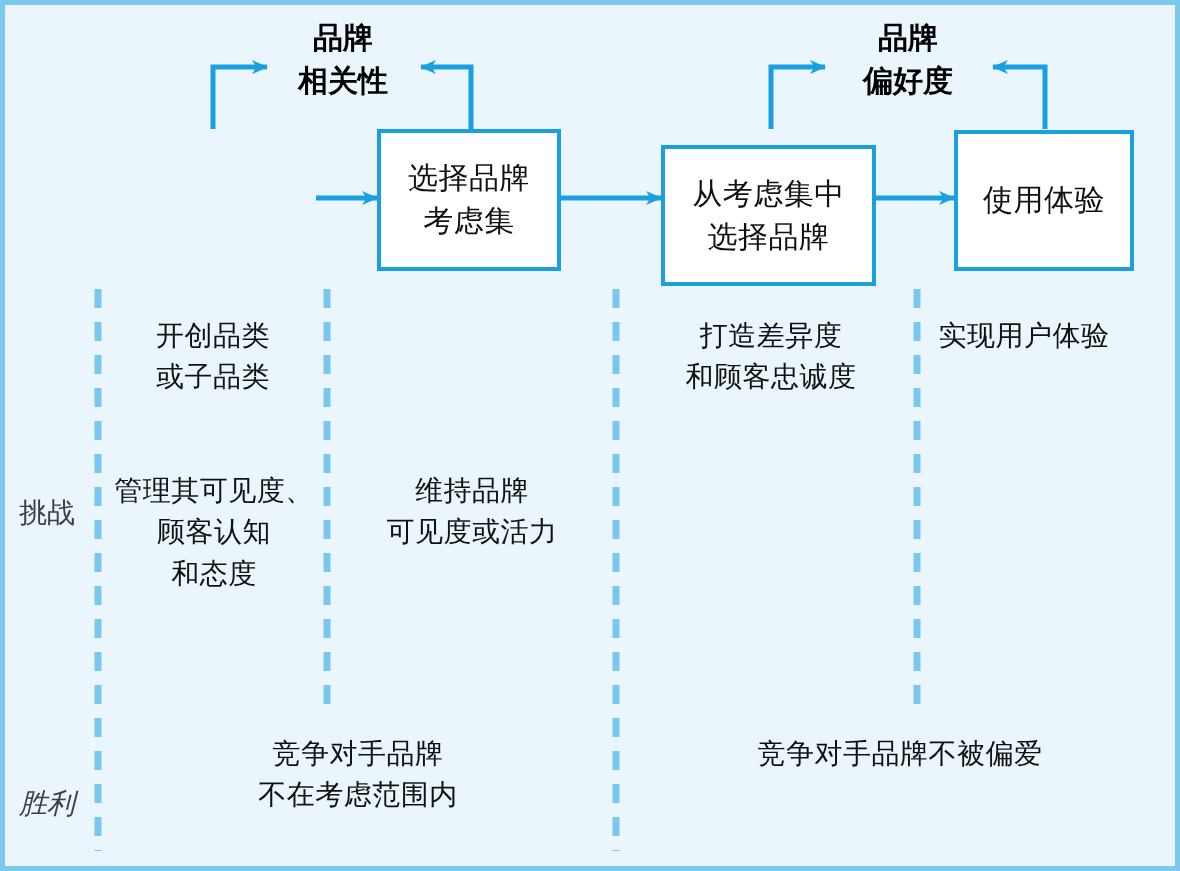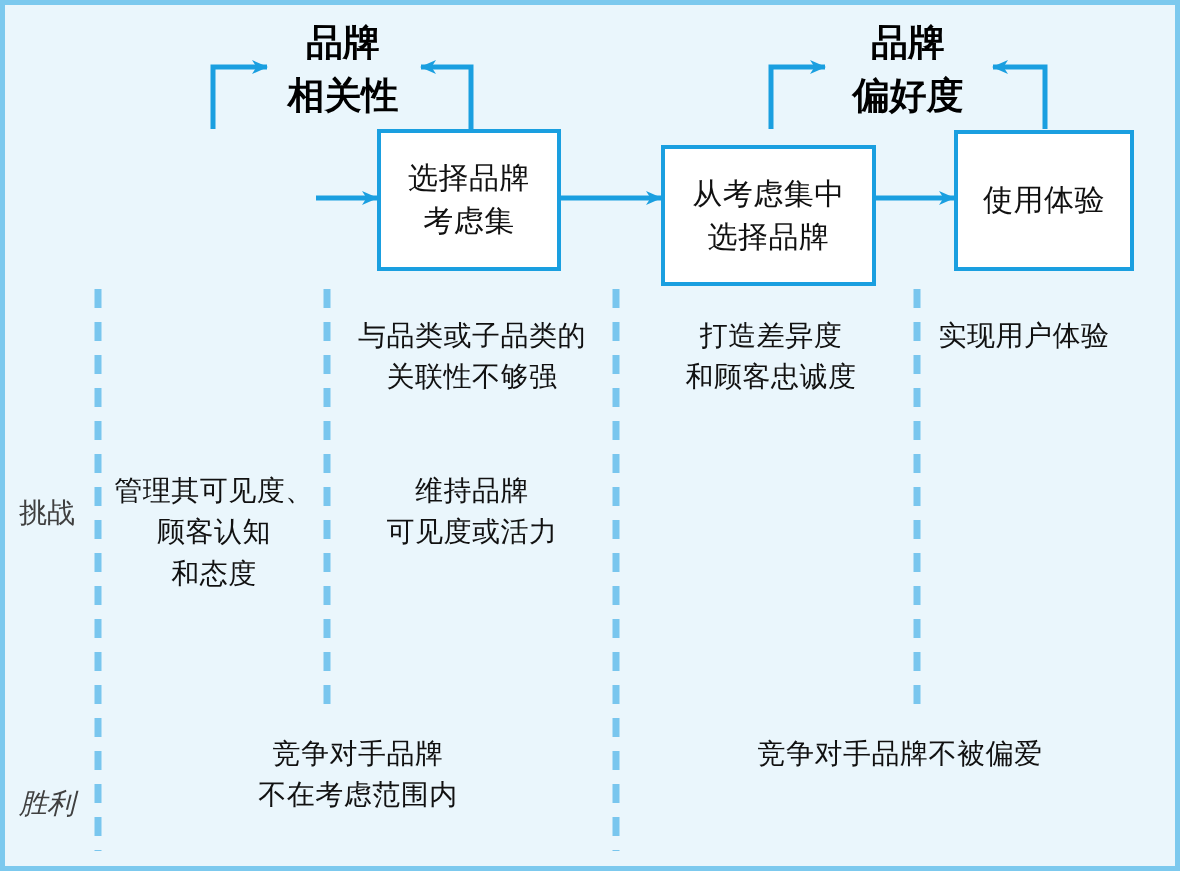--- a/index.html
+++ b/index.html
@@ -38,21 +38,21 @@
     text-align: center;
     font-size: 30px;
     line-height: 1.42;
     color: #111111;
     white-space: pre-line;
     letter-spacing: 0.5px;
   }
   .loop-label {
     position: absolute;
     text-align: center;
-    font-size: 37px;
+    font-size: 30px;
     font-weight: bold;
     line-height: 1.42;
     color: #000000;
     white-space: pre-line;
     font-family: "DejaVu Sans", "Liberation Sans", sans-serif;
   }
   .cell-text {
     position: absolute;
     text-align: center;
     font-size: 28px;
@@ -136,23 +136,23 @@
 
   <div class="node-box" style="left:656px; top:125px; width:215px; height:141px;margin-top:15px;">从考虑集中
 选择品牌</div>
 
   <div class="node-box" style="left:949px; top:125px; width:180px; height:141px;">使用体验</div>
 
   <div class="row-label" style="left:14px; top:488px; width:80px;">挑战</div>
 
   <div class="row-label" style="left:14px; top:779px; width:80px;font-style:italic;">胜利</div>
 
+  <div class="cell-text" style="left:103px; top:310px; width:210px;">开创品类
+或子品类</div>
 
-  <div class="cell-text" style="left:330px; top:310px; width:274px;">与品类或子品类的
-关联性不够强</div>
 
   <div class="cell-text" style="left:625px; top:310px; width:282px;">打造差异度
 和顾客忠诚度</div>
 
   <div class="cell-text" style="left:899px; top:310px; width:240px;">实现用户体验</div>
 
   <div class="cell-text" style="left:98px; top:465px; width:222px;">管理其可见度、
 顾客认知
 和态度</div>
 

